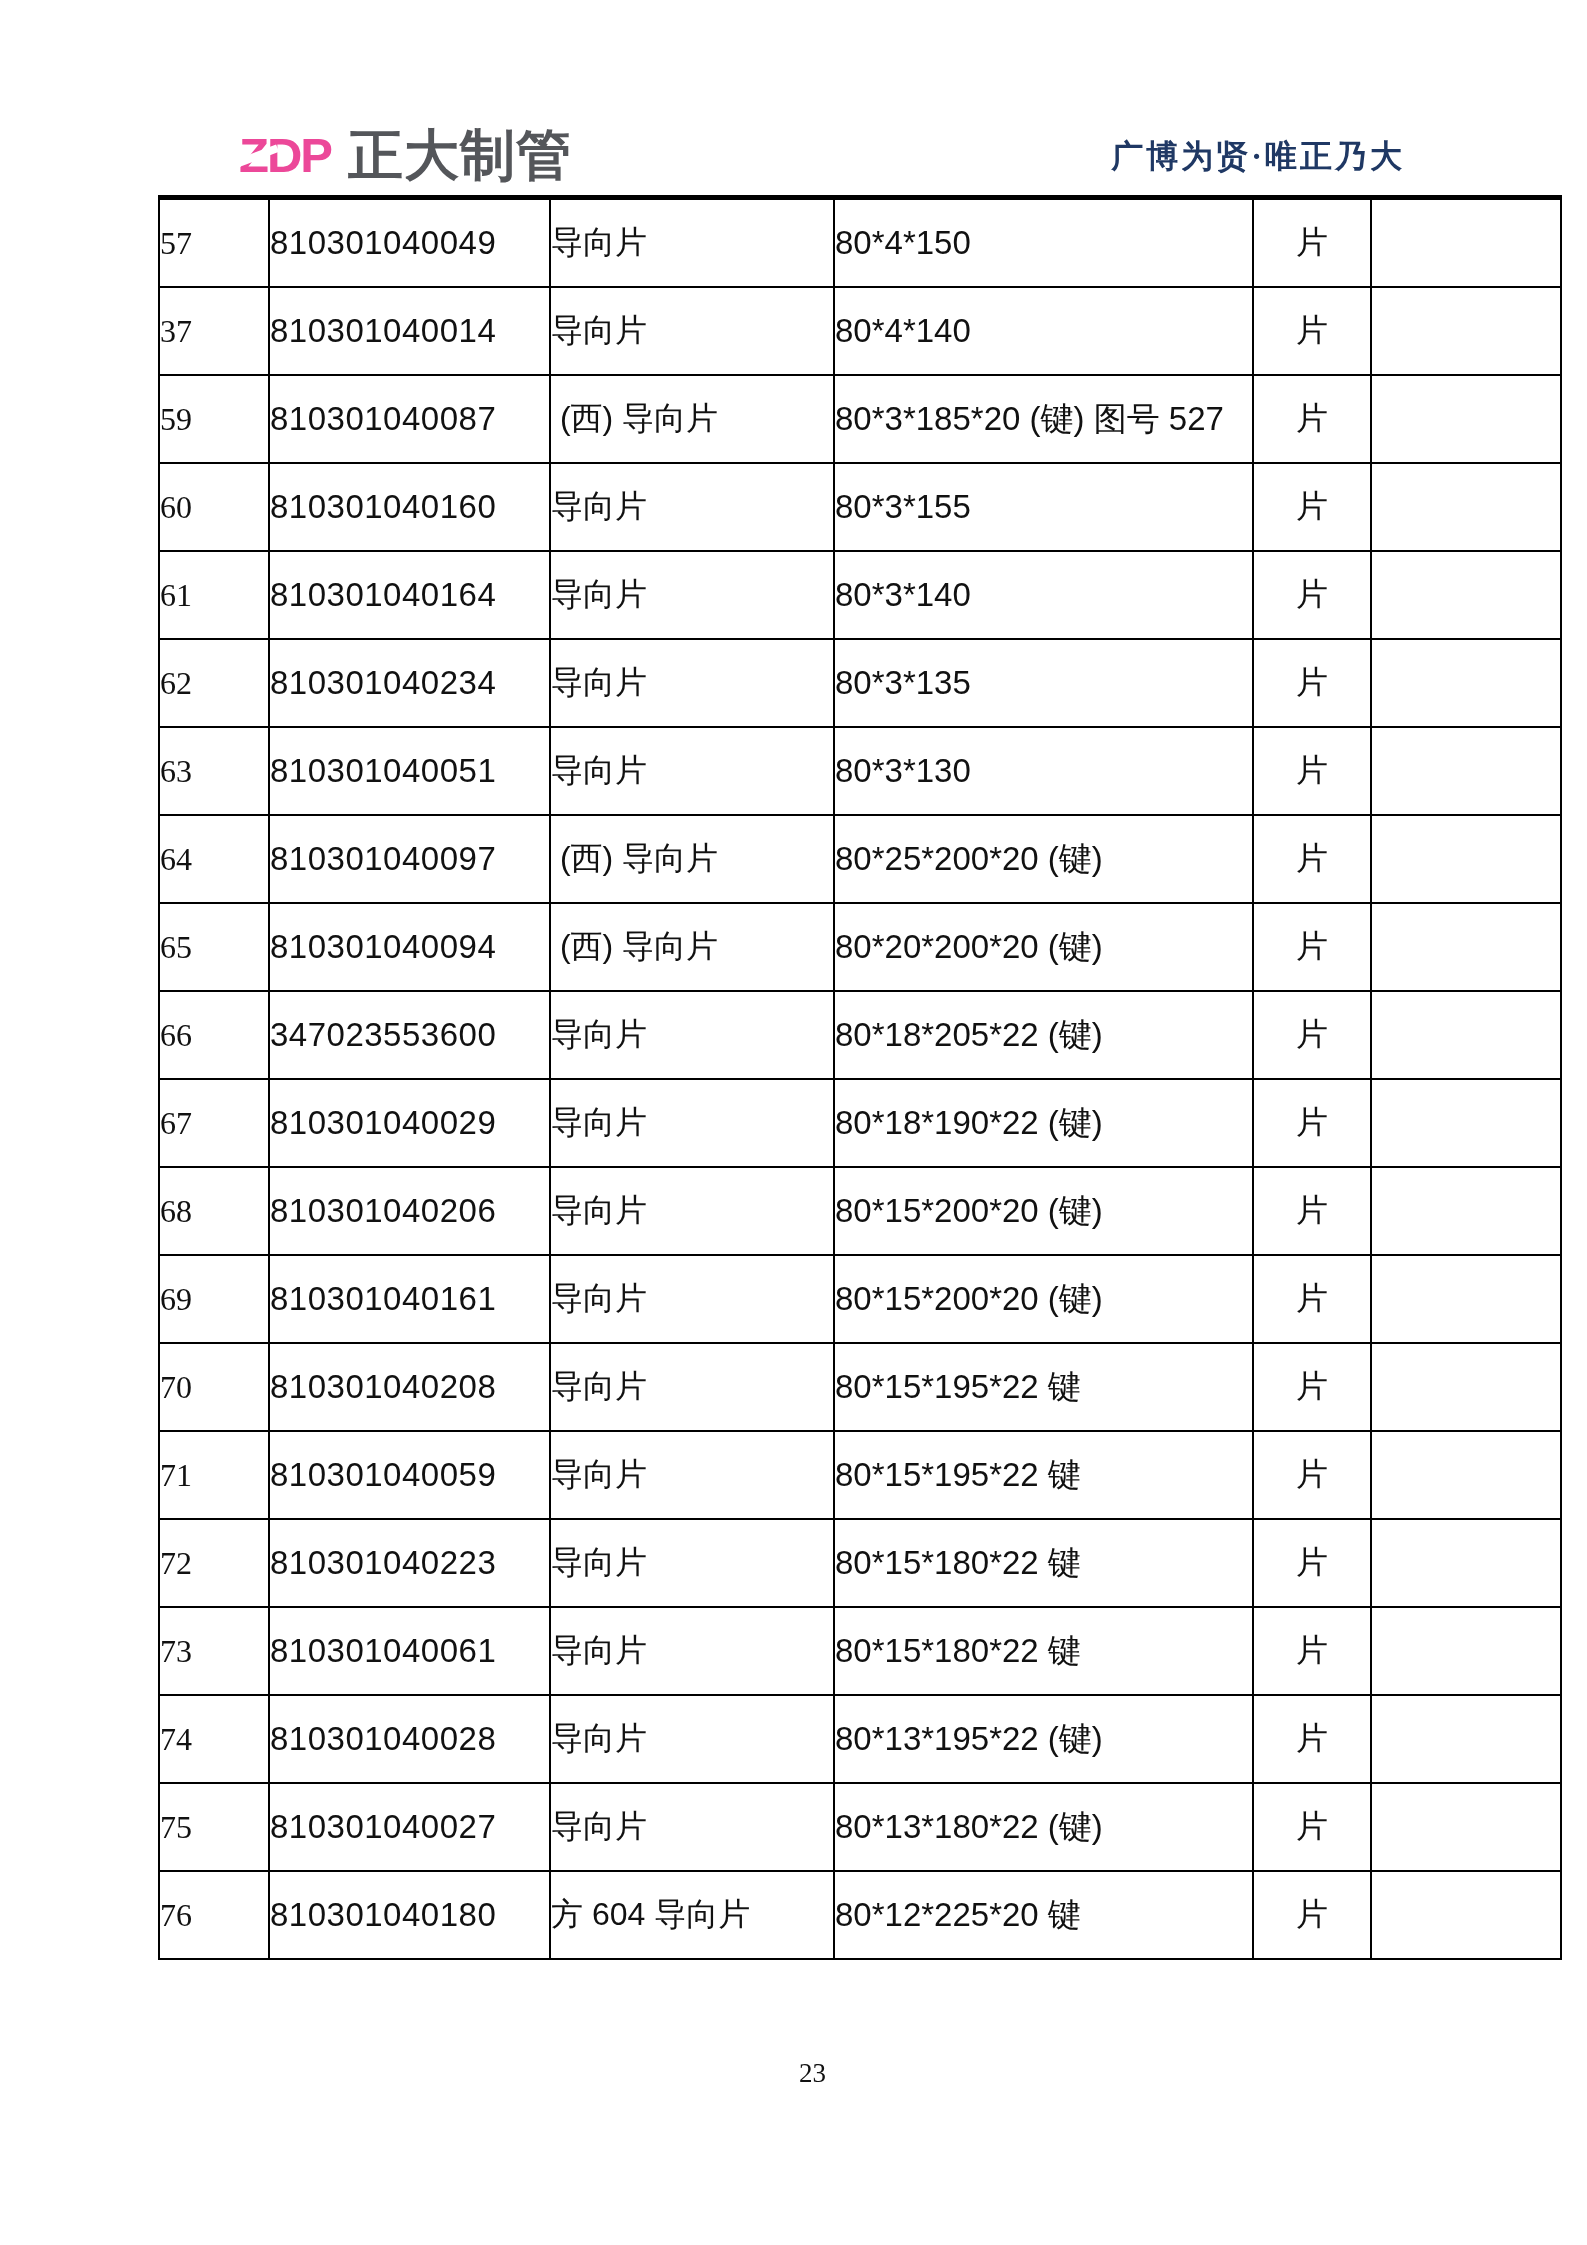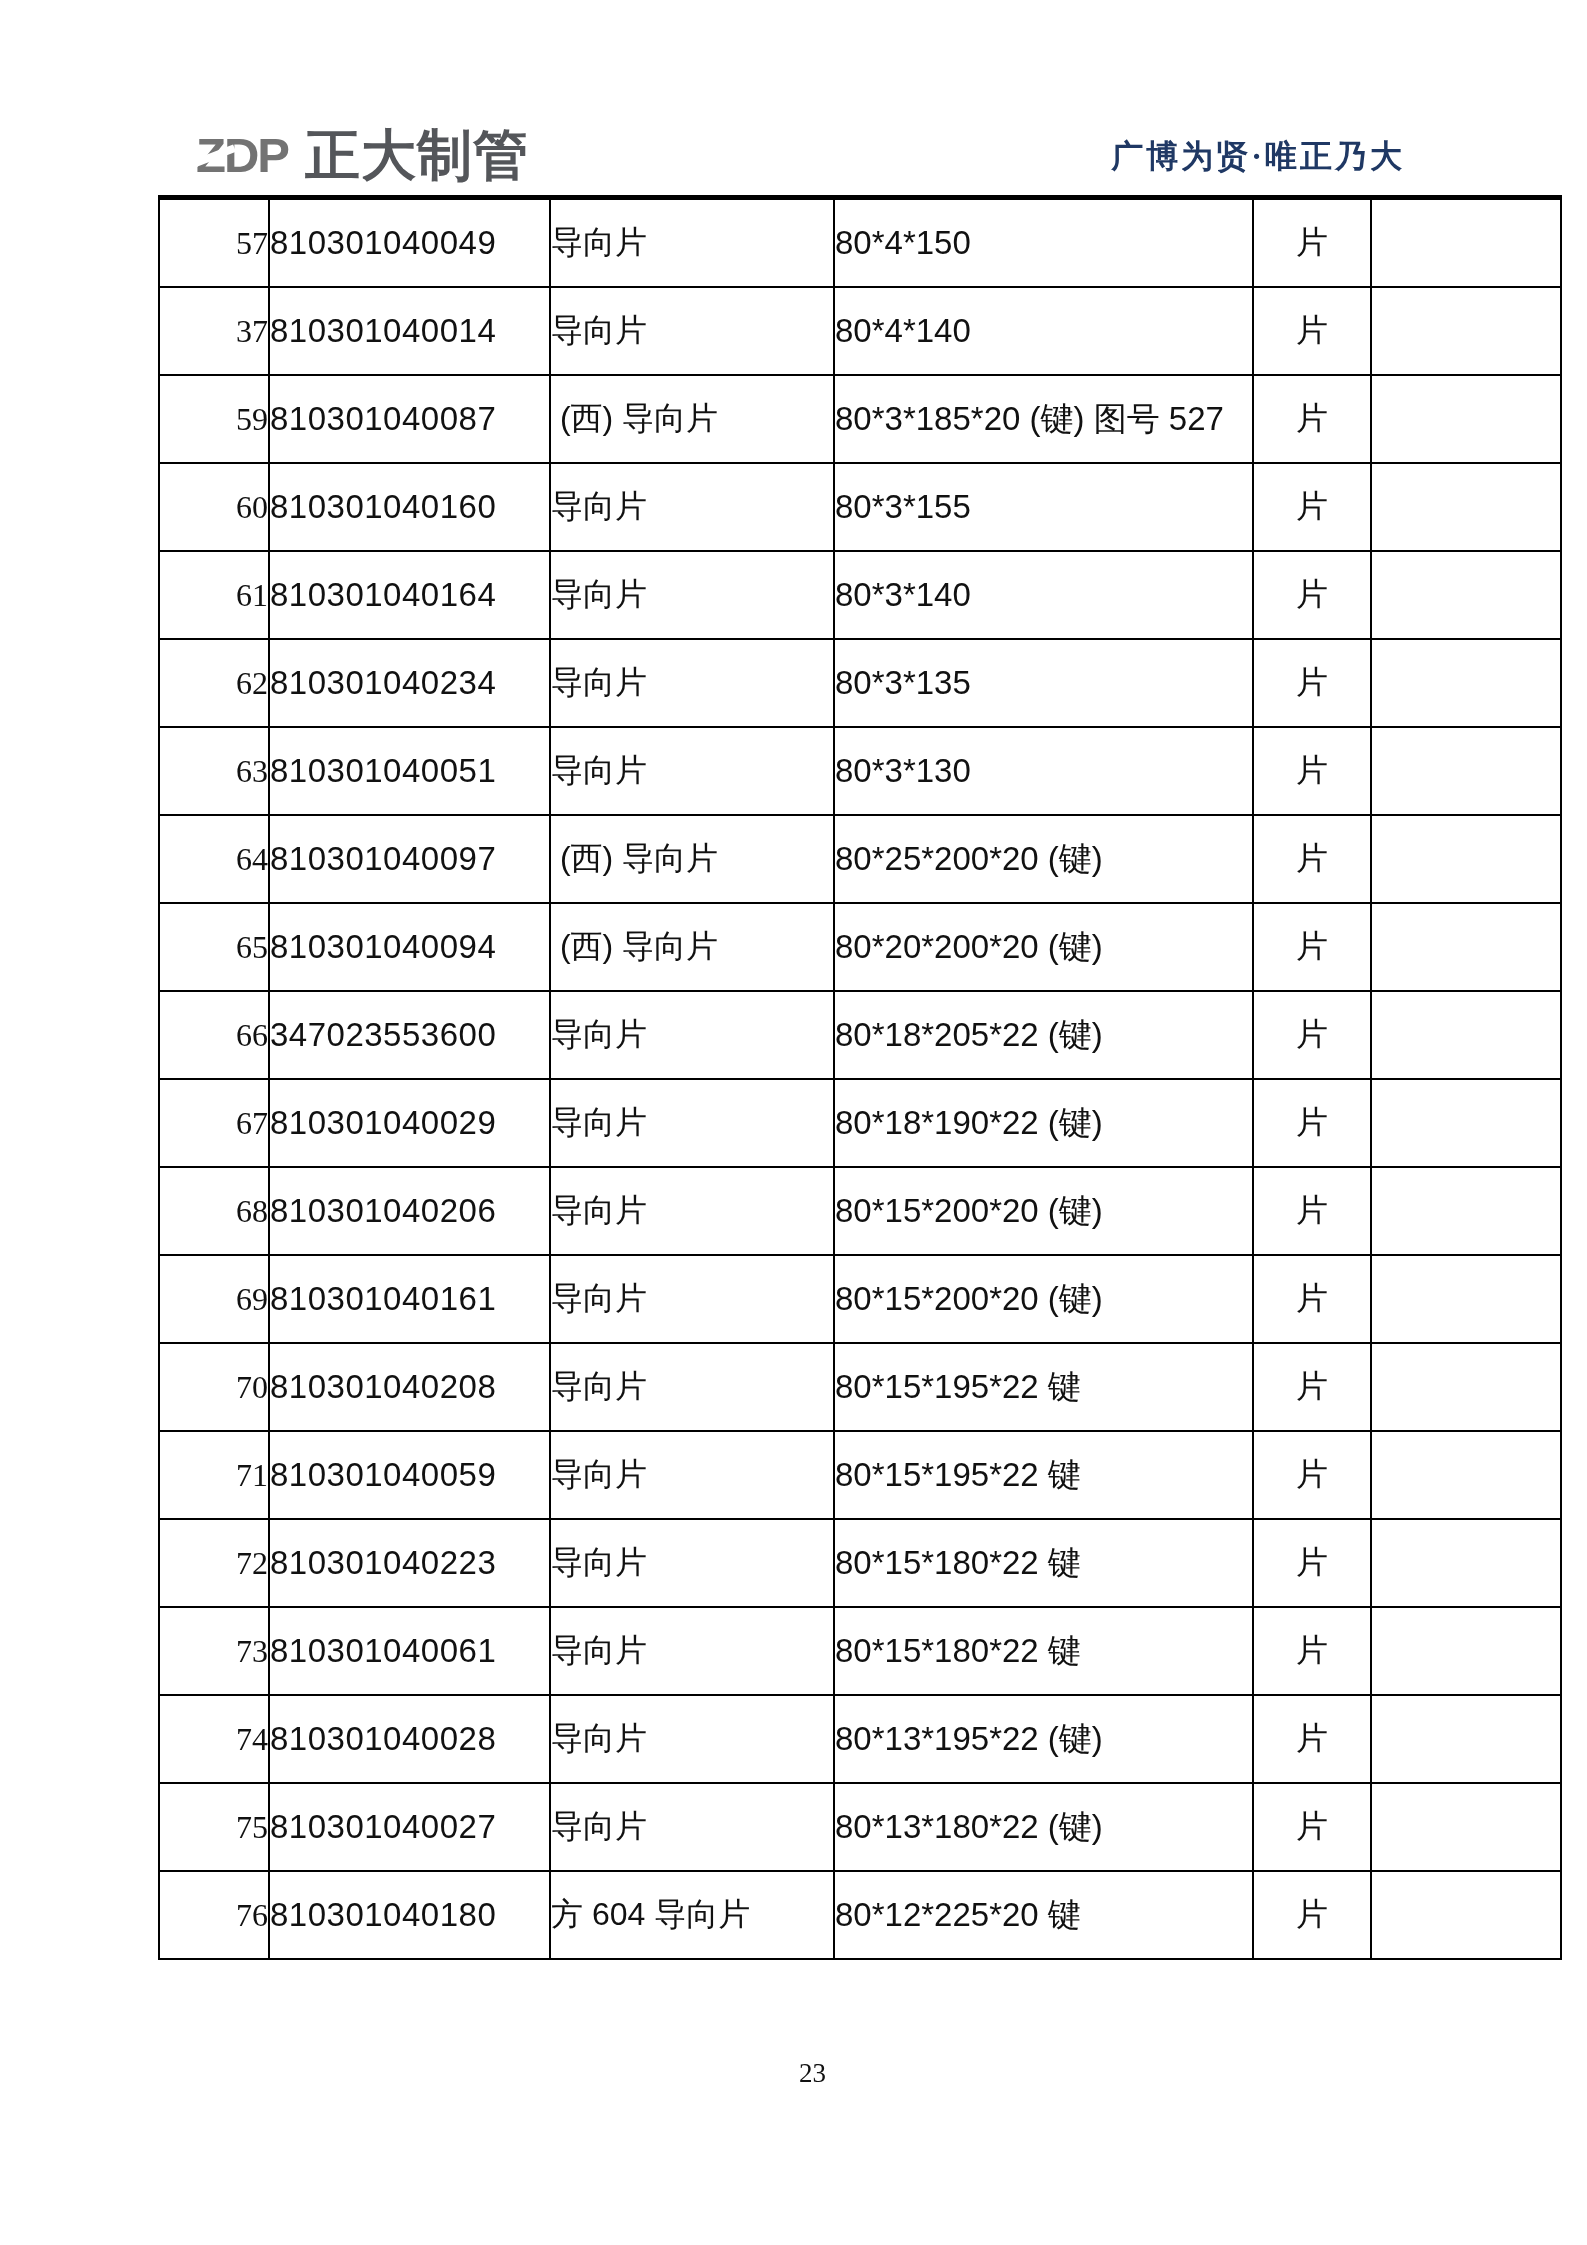--- a/index.html
+++ b/index.html
@@ -22,22 +22,23 @@
     align-items:center;
     gap:17px;
     white-space:nowrap;
   }
   .logo-zdp{
     position:relative;
     font-family:"Liberation Sans", sans-serif;
     font-weight:900;
     font-size:49px;
     letter-spacing:-2px;
-    color:#737373;
+    color:#ec4899;
     line-height:1;
+    margin-left:43px;
   }
   .logo-zdp::after{           
     content:"";
     position:absolute;
     left:-4px;
     top:21px;
     width:44px;
     height:8px;
     background:#ffffff;
     transform:rotate(-21deg);
@@ -74,21 +75,21 @@
   }
   table.parts{border:2px solid #000;border-top:5px solid #000;}
   table.parts td{
     border:2px solid #000;
     height:86px;            
     padding:0;
     vertical-align:middle;
     overflow:hidden;
   }
   td.col-no{
-    text-align:right;
+    text-align:left;
     font-family:"Liberation Serif","DejaVu Serif", serif;
     font-size:32px;
   }
   td.col-code{
     padding-left:13px;
     font-size:33px;
     letter-spacing:0.5px;
   }
   td.col-name{
     padding-left:17px;

